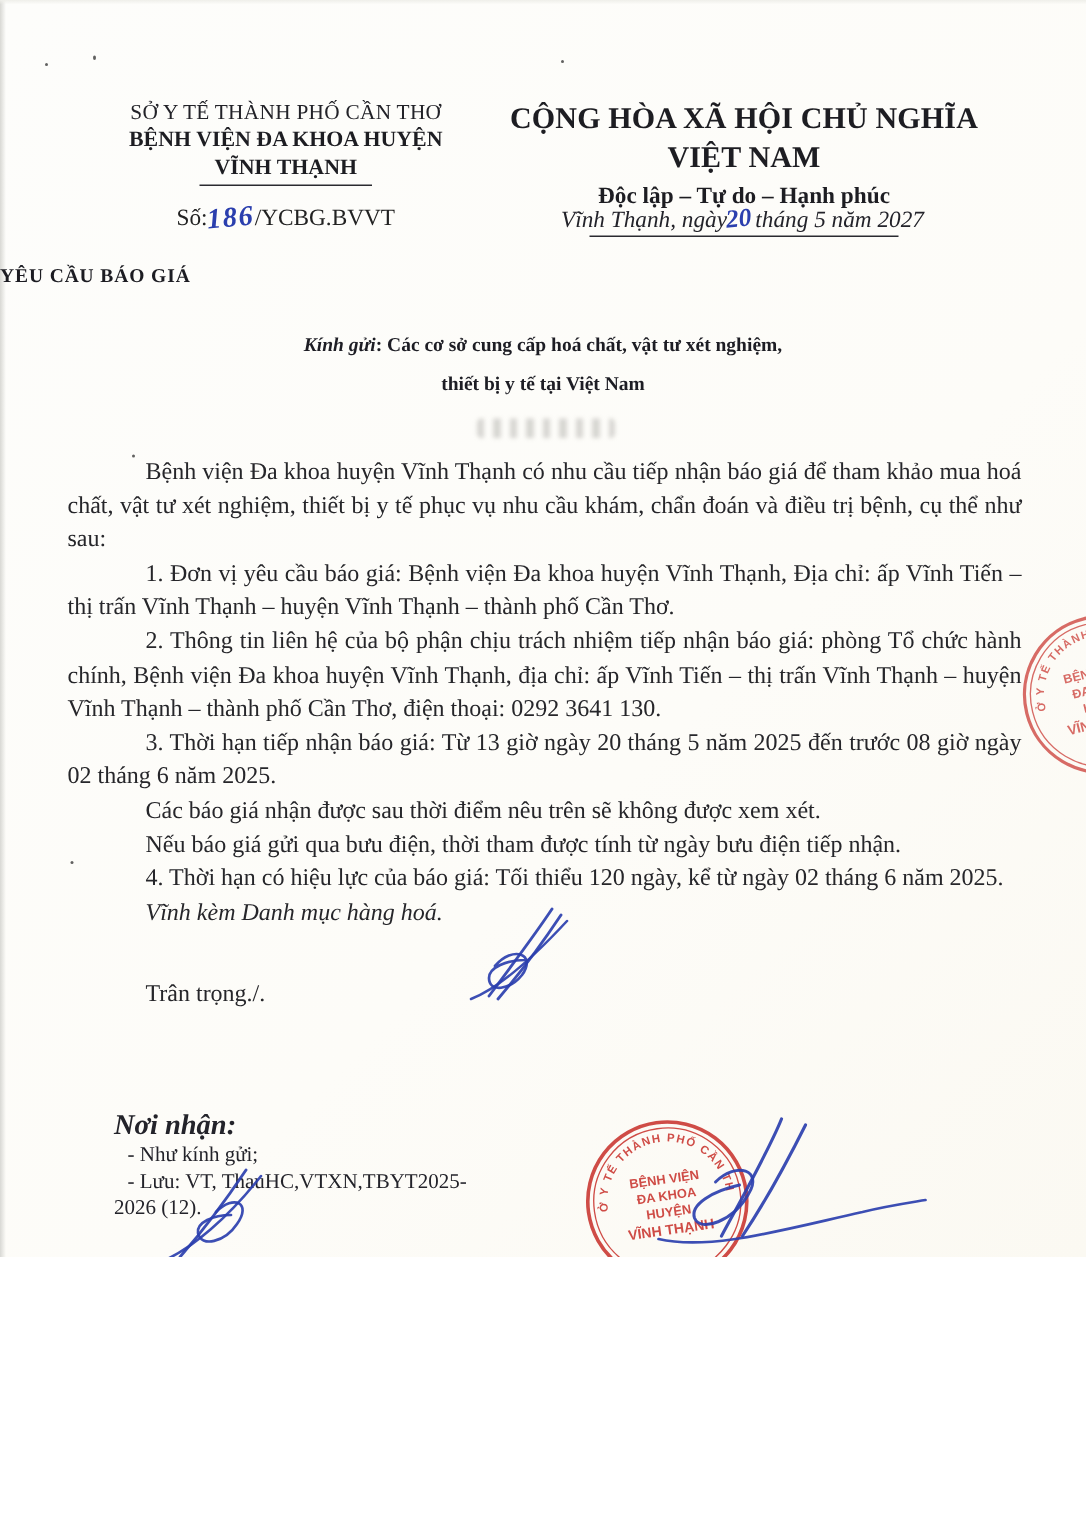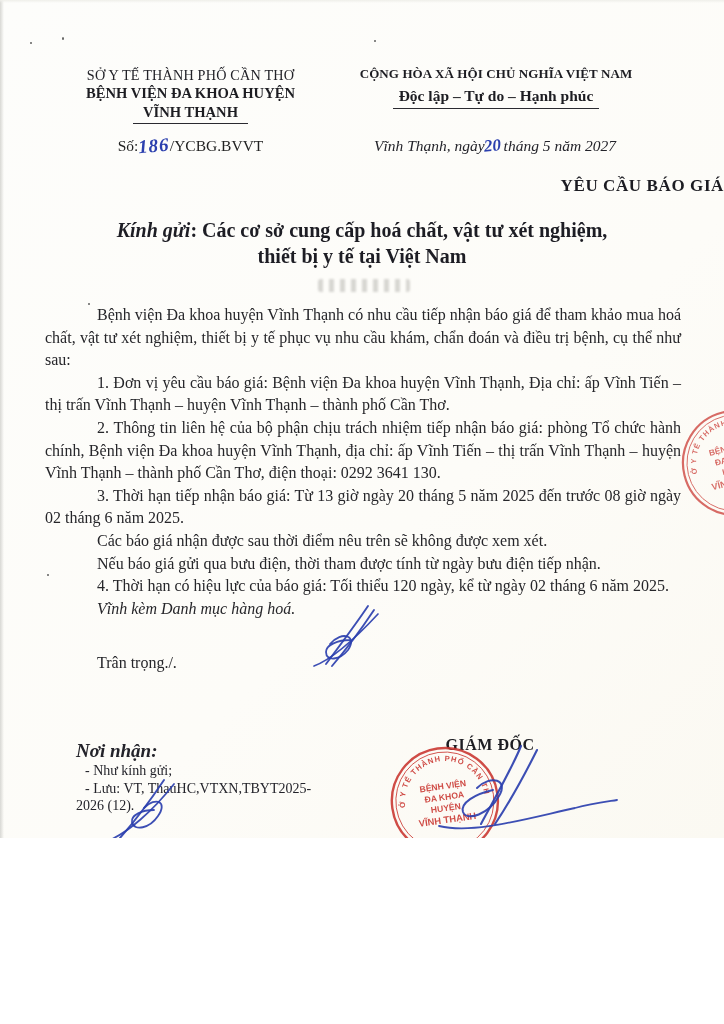--- a/index.html
+++ b/index.html
@@ -22,32 +22,32 @@
   .hdr-left{position:absolute;left:48px;top:66px;width:285px;text-align:center;line-height:1.28;}
   .hdr-left .dept{font-size:14.2px;font-weight:500;letter-spacing:.2px;color:#222228;}
   .hdr-left .org{font-size:14.6px;font-weight:bold;color:#1d1d22;}
   .hdr-left .org2{font-size:14.6px;font-weight:bold;color:#1d1d22;}
   .hdr-left .org2 span{display:inline-block;border-bottom:1.4px solid #2a2a30;padding:0 10px 1px;}
   .doc-no{margin-top:9px;font-size:15.5px;color:#222;}
   .hand{color:#2b3fae;font-style:italic;font-weight:bold;display:inline-block;}
   .doc-no .hand{font-size:19px;transform:rotate(-5deg) translateY(1px);letter-spacing:1px;}
 
   .hdr-right{position:absolute;left:318px;top:66px;width:356px;text-align:center;line-height:1.3;}
-  .hdr-right .nat1{font-size:13px;font-weight:bold;color:#1d1d22;letter-spacing:.1px;}
+  .hdr-right .nat1{font-size:20px;font-weight:bold;color:#1d1d22;letter-spacing:.1px;}
   .hdr-right .nat2{font-size:15.5px;font-weight:bold;margin-top:3px;color:#1d1d22;}
-  .hdr-right .nat2 span{display:inline-block;border-bottom:1.5px solid #2a2a30;padding:0 6px 2px;}
+  .hdr-right .nat2 span{display:inline-block;border-bottom:1.5px solid #2a2a30;padding:0 6px 16px;}
   .date-line{position:absolute;left:330px;top:136px;width:330px;text-align:center;
     font-style:italic;font-size:15.5px;color:#23232a;}
   .date-line .hand{font-size:17px;transform:rotate(-6deg);margin:0 -1px;}
 
   
-  .title{position:absolute;left:0;top:176px;width:724px;text-align:right;
-    font-size:17px;font-weight:bold;letter-spacing:.6px;color:#1c1c22;}
+  .title{position:absolute;left:0;top:176px;width:724px;text-align:left;
+    font-size:13px;font-weight:bold;letter-spacing:.6px;color:#1c1c22;}
   .salutation{position:absolute;left:0;top:217px;width:724px;text-align:center;
-    font-size:20px;font-weight:bold;line-height:26px;color:#1d1d24;}
+    font-size:13px;font-weight:bold;line-height:26px;color:#1d1d24;}
   .salutation .kg{font-style:italic;}
 
   
   .body-block{position:absolute;left:45px;top:304px;width:636px;
     font-size:16px;line-height:22.6px;text-align:justify;color:#26262a;}
   .body-block p{margin:0;text-indent:52px;}
   .attachment{font-style:italic;}
   .closing{margin-top:32px !important;}
 
   
@@ -118,21 +118,20 @@
     <p class="closing">Trân trọng./.</p>
   </div>
 
   <div class="recipients">
     <div class="label">Nơi nhận:</div>
     <div class="line indented">- Như kính gửi;</div>
     <div class="line indented">- Lưu: VT, ThauHC,VTXN,TBYT2025-</div>
     <div class="line">2026 (12).</div>
   </div>
 
-  <div class="sig-title">GIÁM ĐỐC</div>
   <div class="signer"><span>BSCK1</span><span class="name">Nguyễn Văn Dũng</span></div>
 
   <svg class="stamp-main" width="120" height="120" viewBox="0 0 120 120">
     <g transform="rotate(-8 60 60)" opacity="0.88">
       <circle cx="60" cy="59" r="53" fill="none" stroke="#c9342e" stroke-width="2.4"></circle>
       <circle cx="60" cy="59" r="49" fill="none" stroke="#c9342e" stroke-width="0.9"></circle>
       <defs>
         <path id="arcTopMain" d="M 20,59 A 40,40 0 1 1 100,59"></path>
       </defs>
       <text font-family="Liberation Sans, DejaVu Sans, sans-serif" font-size="7.6" font-weight="bold" fill="#c9342e" letter-spacing="1">

